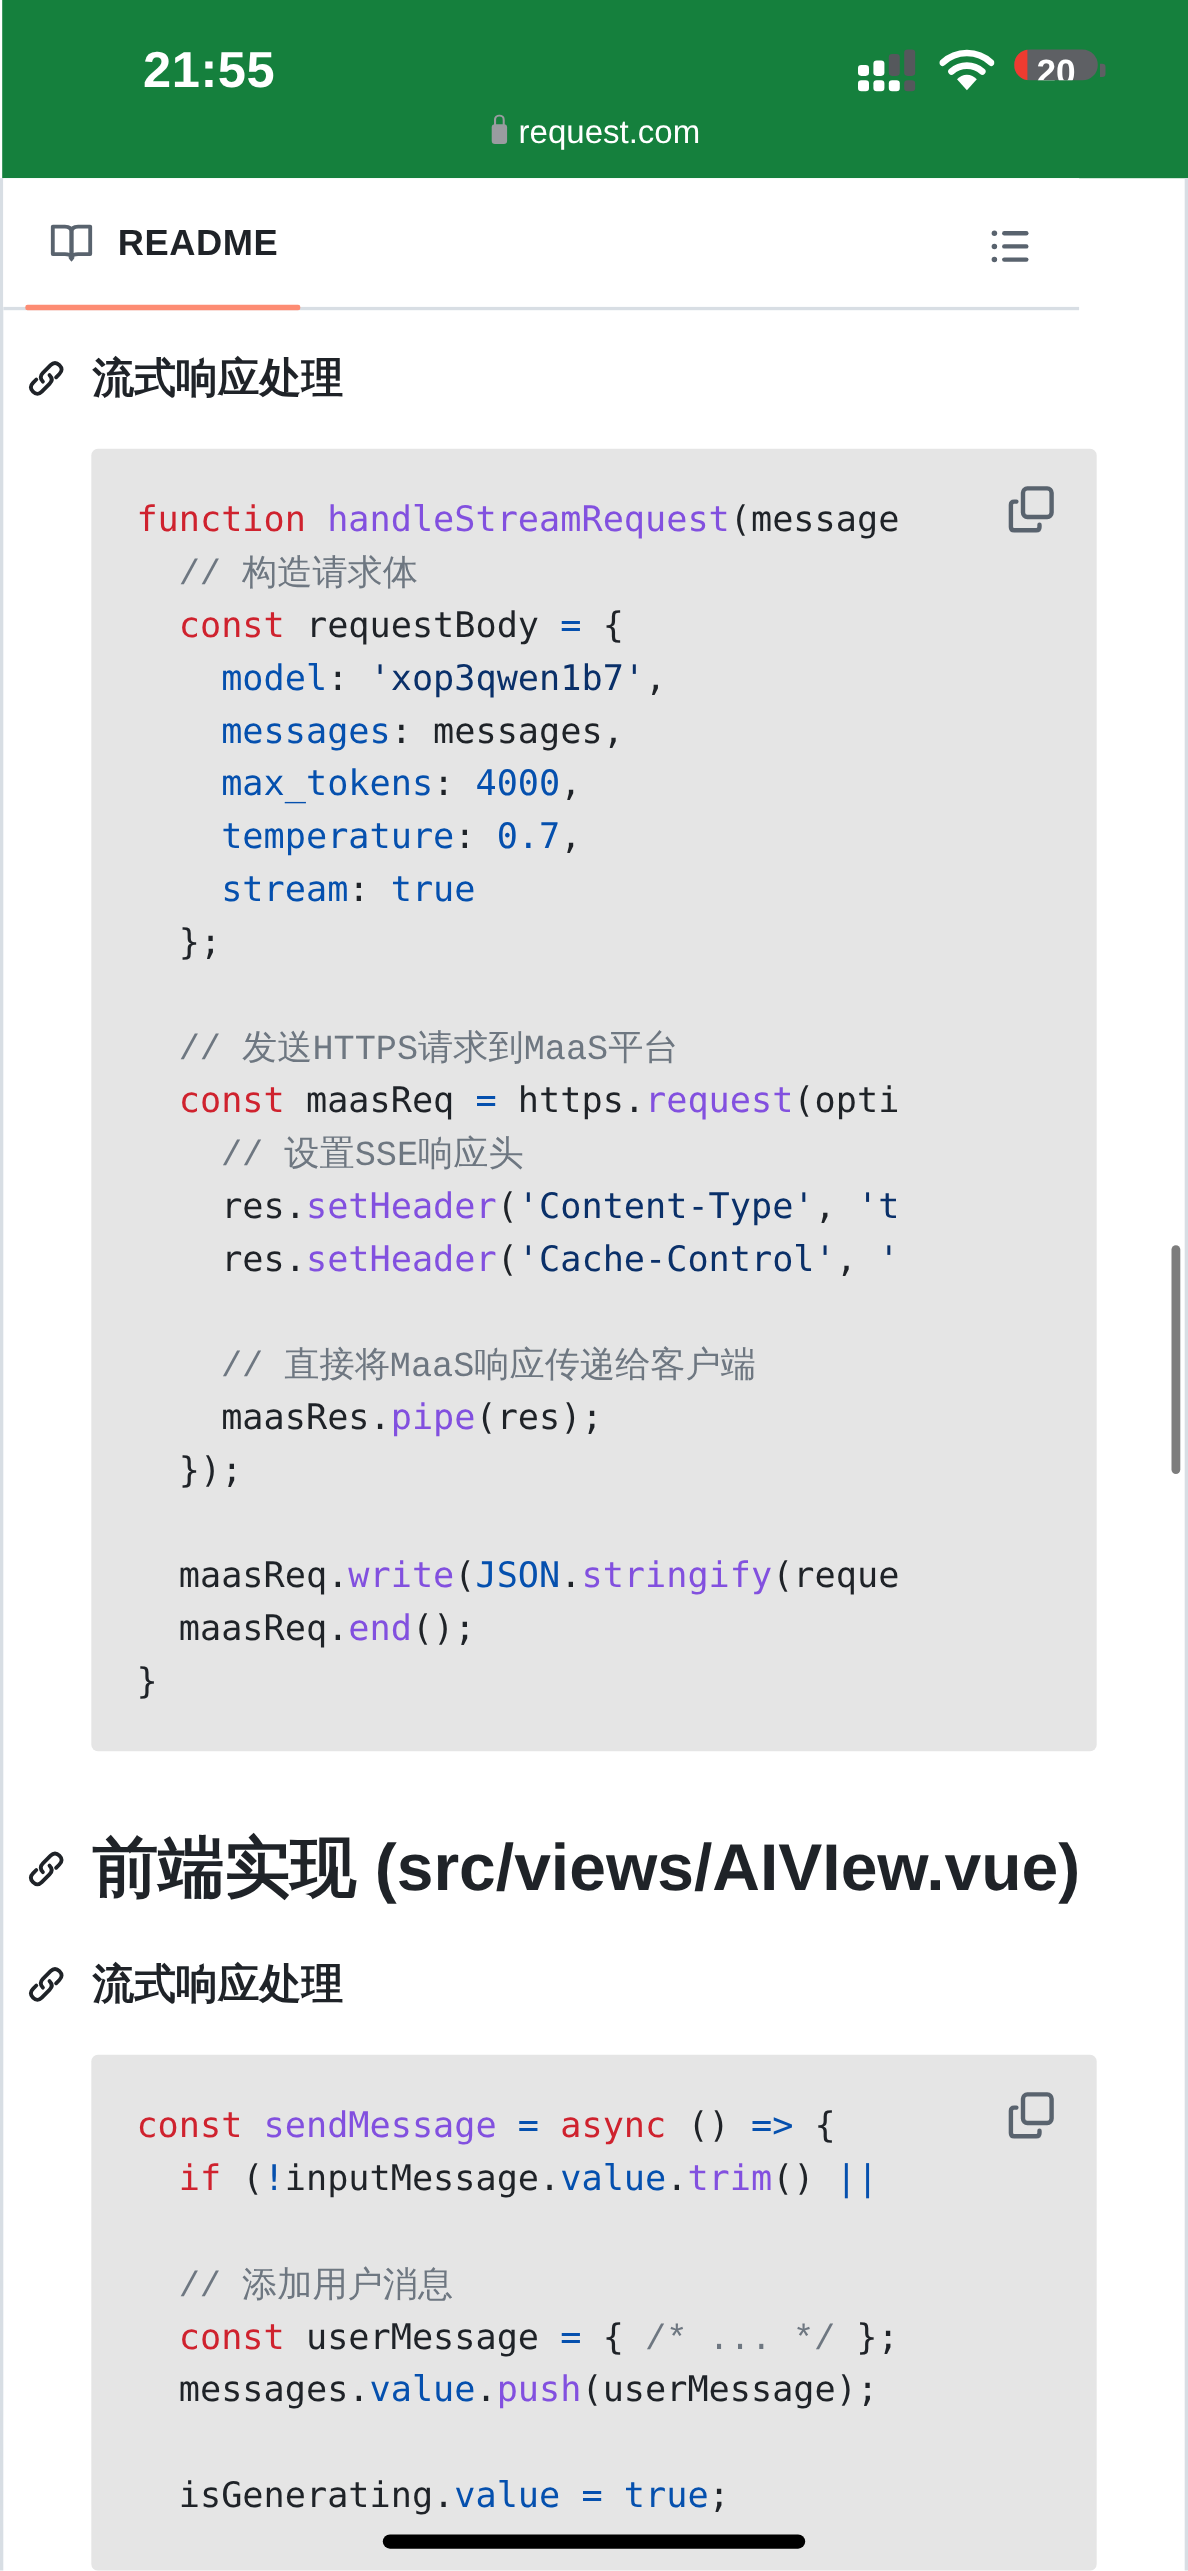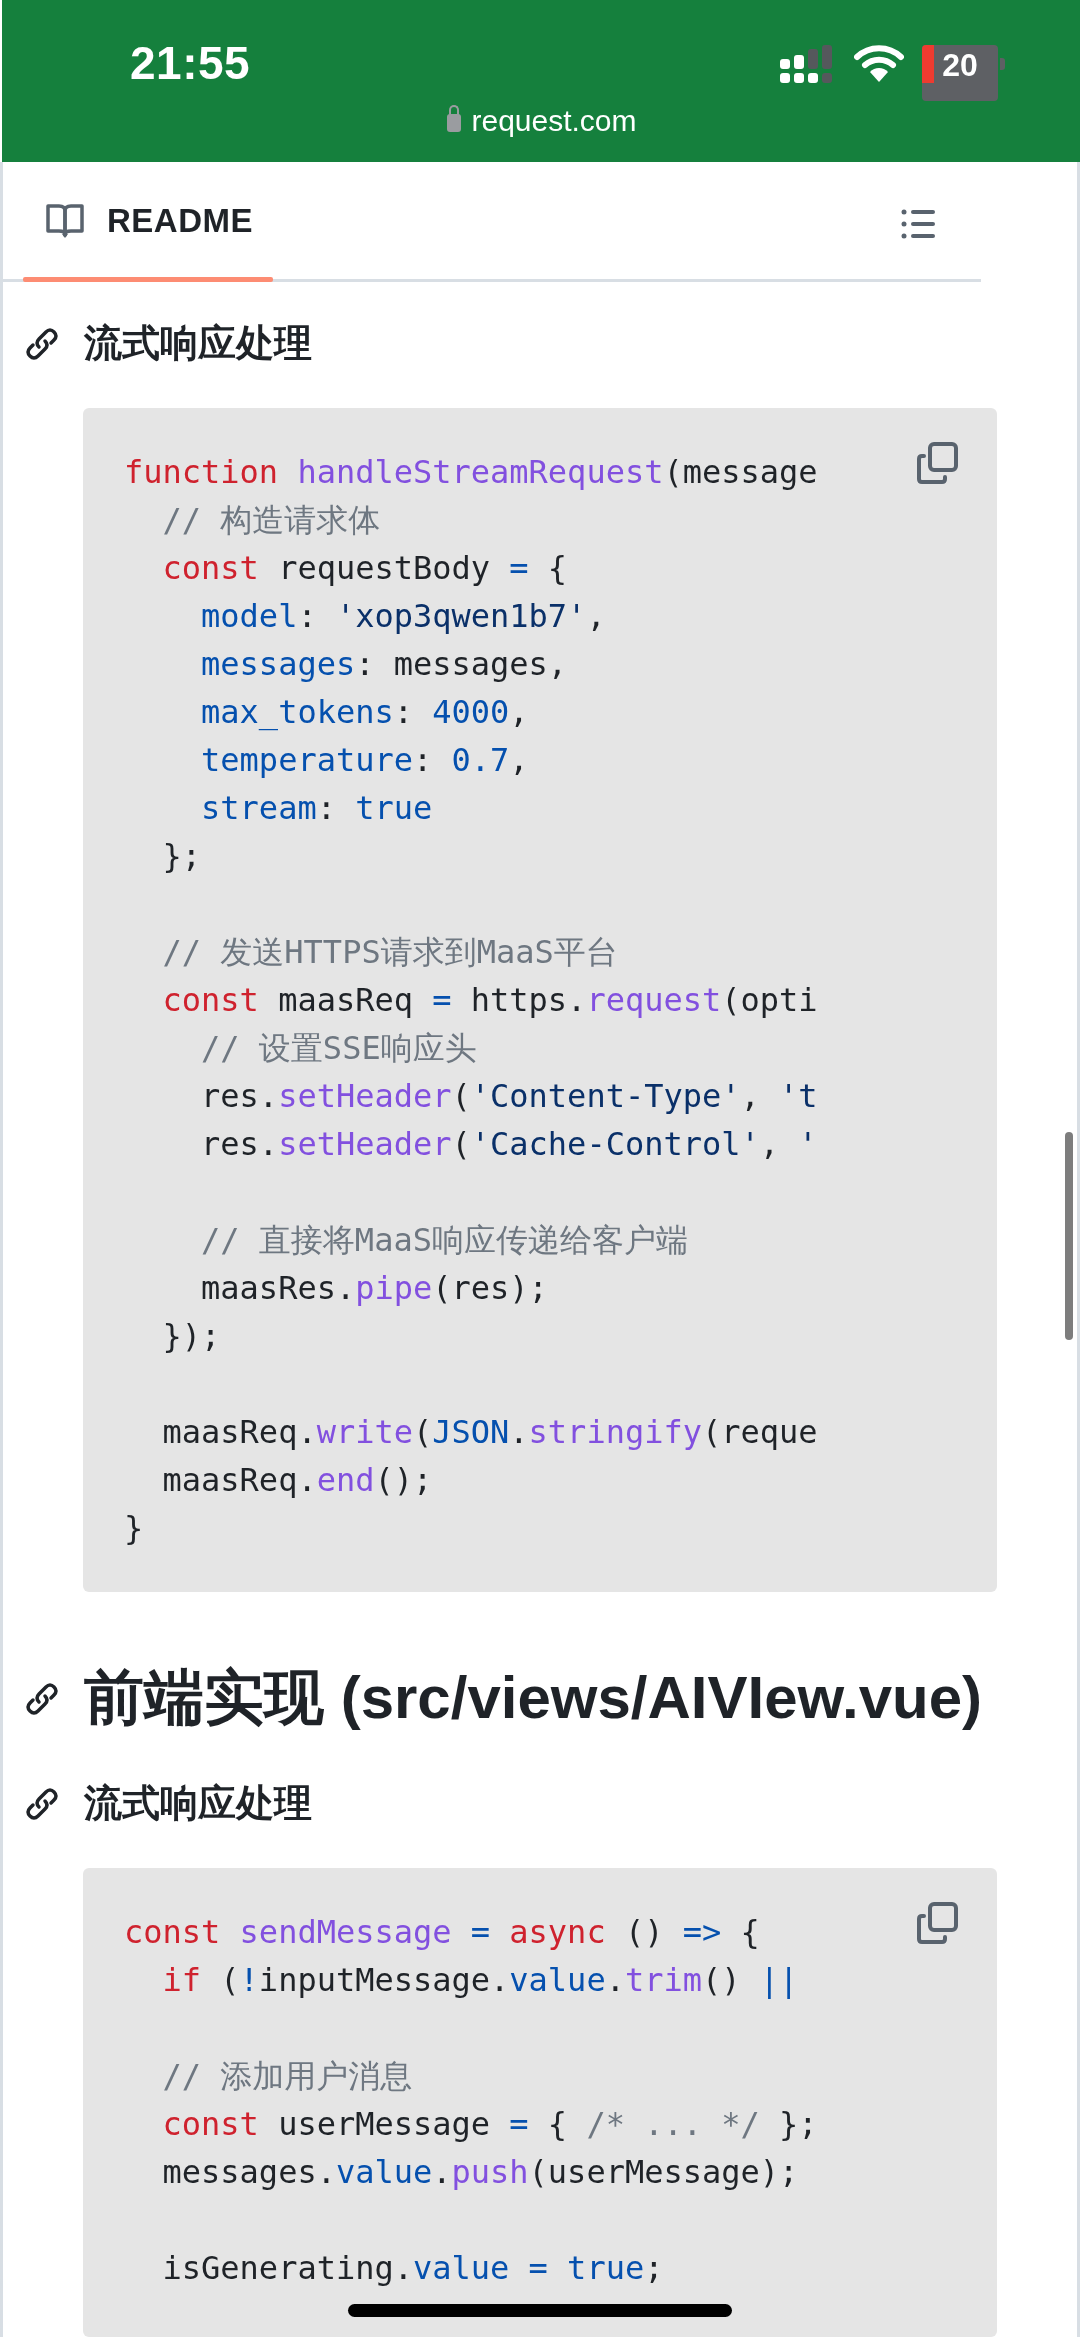--- a/index.html
+++ b/index.html
@@ -7,21 +7,21 @@
   body { font-family: "Liberation Sans", "DejaVu Sans", sans-serif; position: relative; color: #1f2328; }
 
   .status-bar { position: absolute; left: 2px; top: 0; width: 1080px; height: 162px; background: #15803d; }
   .clock { position: absolute; left: 128px; top: 36px; font-size: 46px; font-weight: 600; color: #ffffff; letter-spacing: 0.5px; }
   .url-line { position: absolute; left: 0; width: 1080px; top: 104px; text-align: center; color: #ffffff; font-size: 30px; }
   .url-line .lock { display: inline-block; width: 14px; height: 18px; background: #9a9ca0; border-radius: 3px; position: relative; margin-right: 10px; vertical-align: -1px; }
   .url-line .lock::before { content: ""; position: absolute; left: 2px; top: -9px; width: 6px; height: 10px; border: 2px solid #9a9ca0; border-bottom: none; border-radius: 6px 6px 0 0; }
   .signal { position: absolute; left: 778px; top: 45px; width: 52px; height: 38px; }
   .signal span { position: absolute; width: 10px; border-radius: 3px; background: #ffffff; }
   .wifi { position: absolute; left: 852px; top: 44px; }
-  .battery { position: absolute; left: 920px; top: 45px; width: 76px; height: 56px; border-radius: 4px; background: #5e6064; overflow: hidden; }
+  .battery { position: absolute; left: 920px; top: 45px; width: 76px; height: 28px; border-radius: 18px; background: #5e6064; overflow: hidden; }
   .battery .level { position: absolute; left: 0; top: 0; width: 12px; height: 38px; background: #ee3b30; }
   .battery .pct { position: absolute; left: 0; width: 76px; top: 2px; text-align: center; color: #ffffff; font-size: 32px; font-weight: 700; }
   .battery-tip { position: absolute; left: 998px; top: 58px; width: 5px; height: 12px; background: #5e6064; border-radius: 0 3px 3px 0; }
 
   .page-frame { position: absolute; left: 0; top: 162px; width: 1080px; height: 2175px; border-left: 3px solid #d8dee4; border-right: 3px solid #d8dee4; }
   .readme-header { position: absolute; left: 3px; top: 162px; width: 978px; height: 120px; background: #fff; border-bottom: 3px solid #d8dee4; }
   .readme-tab { position: absolute; left: 42px; top: 40px; display: flex; align-items: center; }
   .readme-tab .label { font-size: 33px; font-weight: 700; color: #1f2328; margin-left: 22px; letter-spacing: 0.5px; }
   .readme-underline { position: absolute; left: 20px; top: 115px; width: 250px; height: 5px; background: #fd8c73; border-radius: 2px; }
   .toc-button { position: absolute; right: 42px; top: 42px; width: 40px; height: 40px; }
@@ -32,21 +32,21 @@
   .h2 { font-size: 60px; align-items: center; }
 
   .code-block { position: absolute; left: 83px; width: 914px; background: #e5e5e5; border-radius: 6px; overflow: hidden; }
   .code { position: absolute; left: 41px; font-family: "DejaVu Sans Mono", "Liberation Mono", monospace; font-size: 32px; line-height: 48px; white-space: pre; color: #1f2328; }
   .code .line { height: 48px; }
   .copy-btn { position: absolute; width: 46px; height: 46px; }
   .k { color: #cf222e; }
   .f { color: #8250df; }
   .p { color: #0550ae; }
   .s { color: #0a3069; }
-  .c { color: #6e7781; }
+  .c { color: #6e7781; font-family: Liberation Mono, monospace; }
 
   .scrollbar { position: absolute; left: 1065px; top: 1132px; width: 8px; height: 208px; background: #7d7d7d; border-radius: 4px; }
   .home-indicator { position: absolute; left: 348px; top: 2304px; width: 384px; height: 13px; background: #000000; border-radius: 7px; }
 </style>
 </head>
 <body>
 
 <div class="status-bar">
   <div class="clock">21:55</div>
   <div class="signal">

